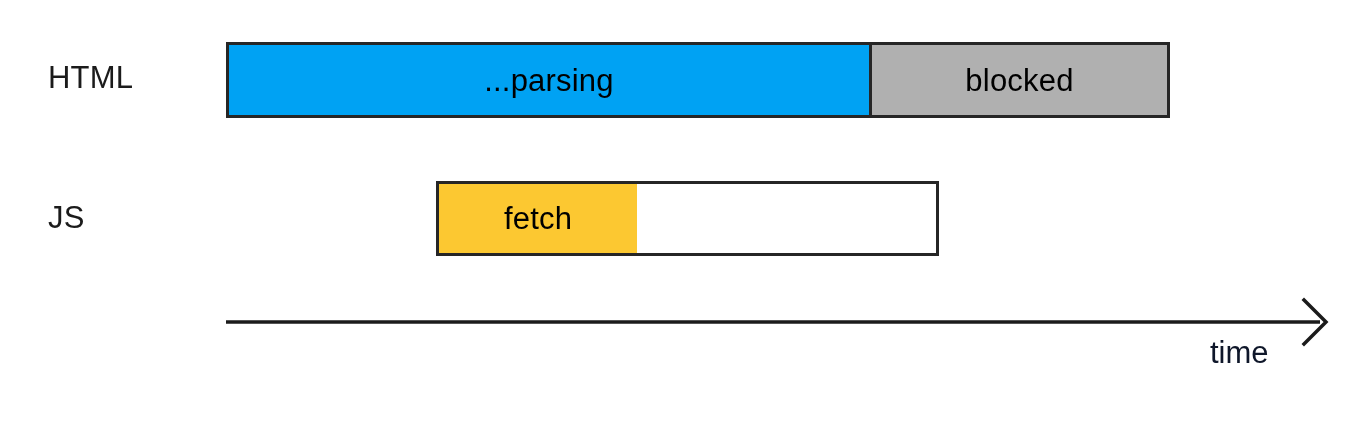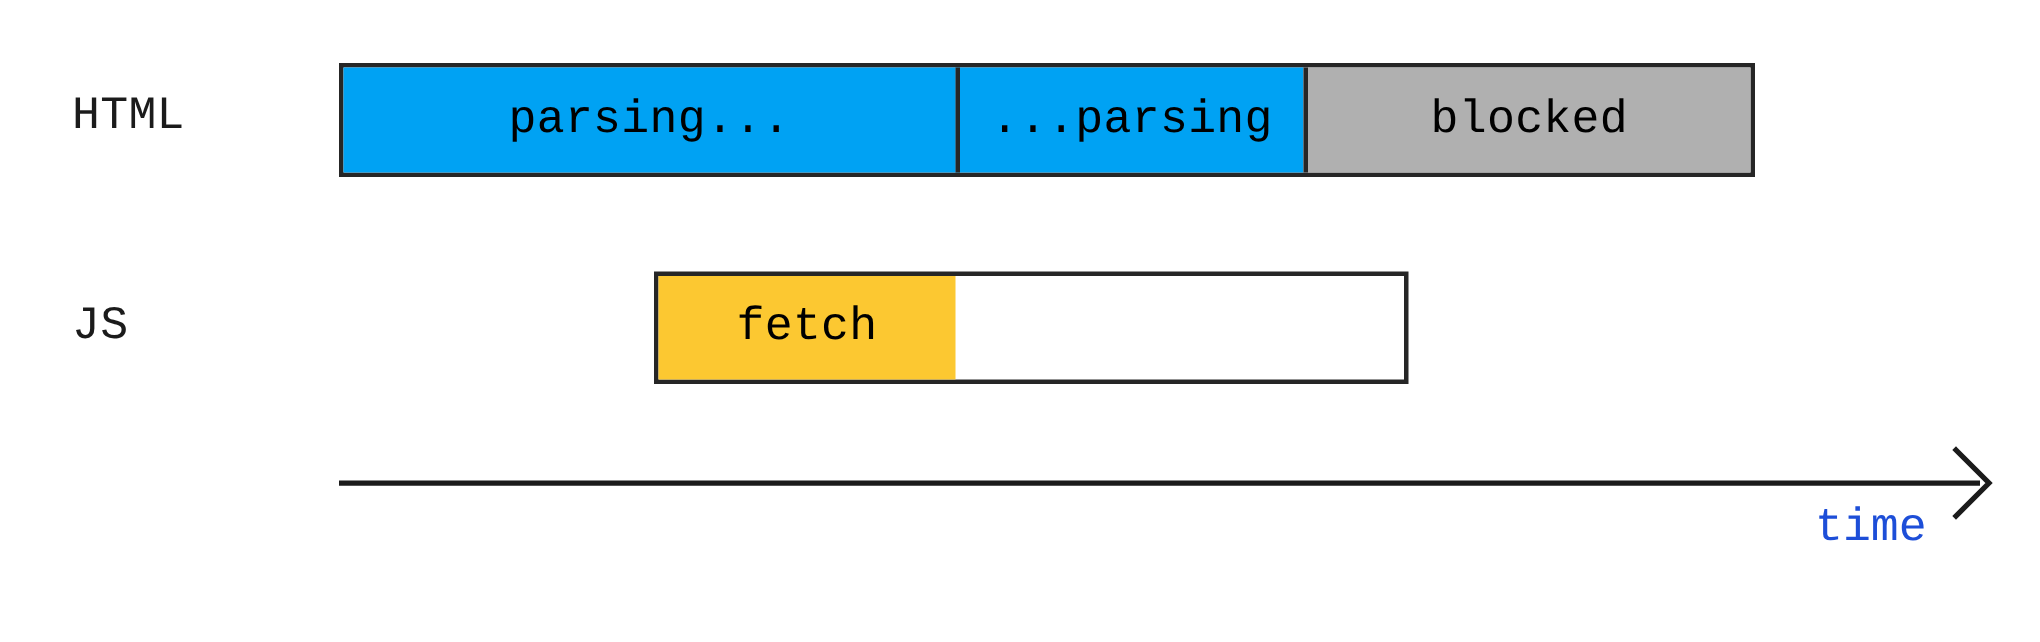--- a/index.html
+++ b/index.html
@@ -10,21 +10,20 @@
   body {
     font-family: "Liberation Sans", sans-serif;
     -webkit-font-smoothing: antialiased;
   }
   #canvas {
     position: relative;
     width: 1360px;
     height: 428px;
     background: #ffffff;
     overflow: hidden;
-    font-family: Liberation Mono, monospace;
   }
 
   .row-label {
     position: absolute;
     font-size: 31px;
     line-height: 1;
     color: #1b1b1b;
     letter-spacing: 0.2px;
     white-space: nowrap;
   }
@@ -80,33 +79,32 @@
     top: 288px;
     width: 1130px;
     height: 70px;
   }
   #time-label {
     position: absolute;
     left: 1210px;
     top: 337px;
     font-size: 31px;
     line-height: 1;
-    color: #1d4ed8;
+    color: #0f172a;
     white-space: nowrap;
   }
 </style>
 </head>
 <body>
 
 <div id="canvas">
 
   <div class="row-label" id="label-html">HTML</div>
 
   <div class="track" id="track-html">
-    <div class="seg" id="seg-parsing-start">parsing...</div>
     <div class="seg" id="seg-parsing-end">...parsing</div>
     <div class="seg" id="seg-blocked">blocked</div>
   </div>
 
   <div class="row-label" id="label-js">JS</div>
 
   <div class="track" id="track-js">
     <div class="seg" id="seg-fetch">fetch</div>
   </div>
 

